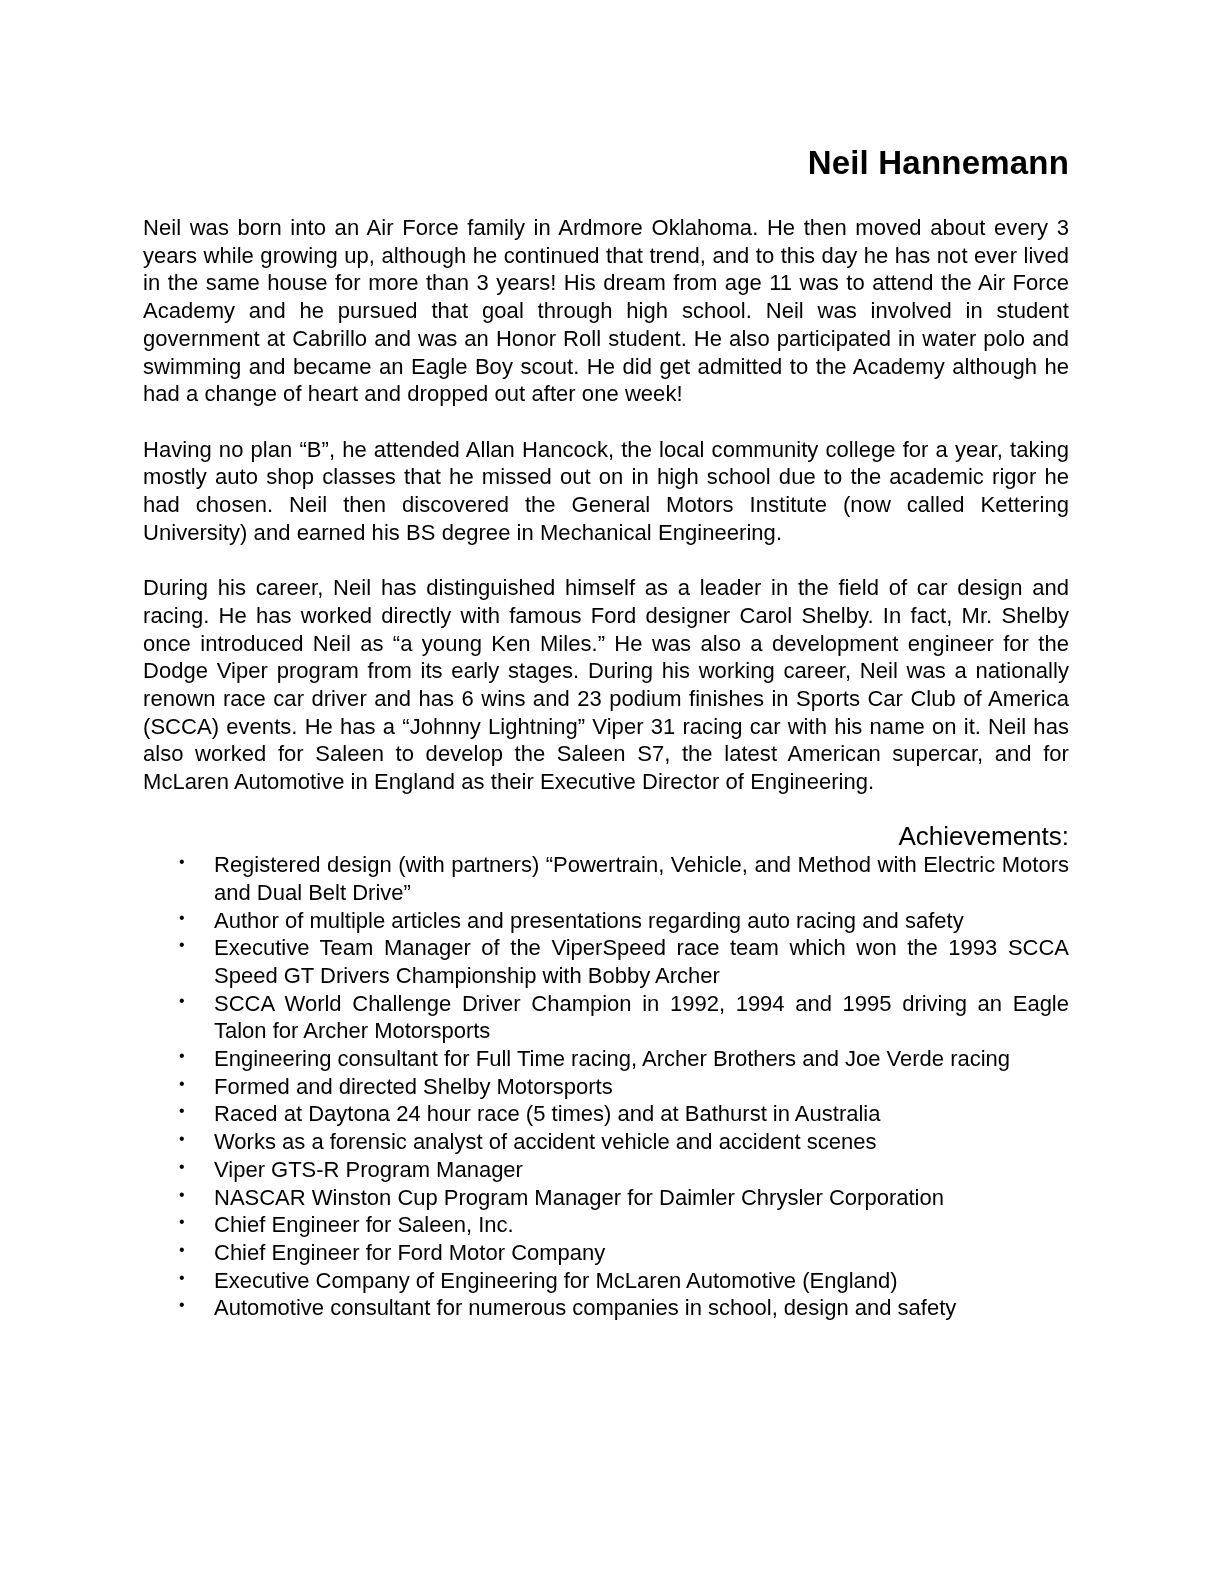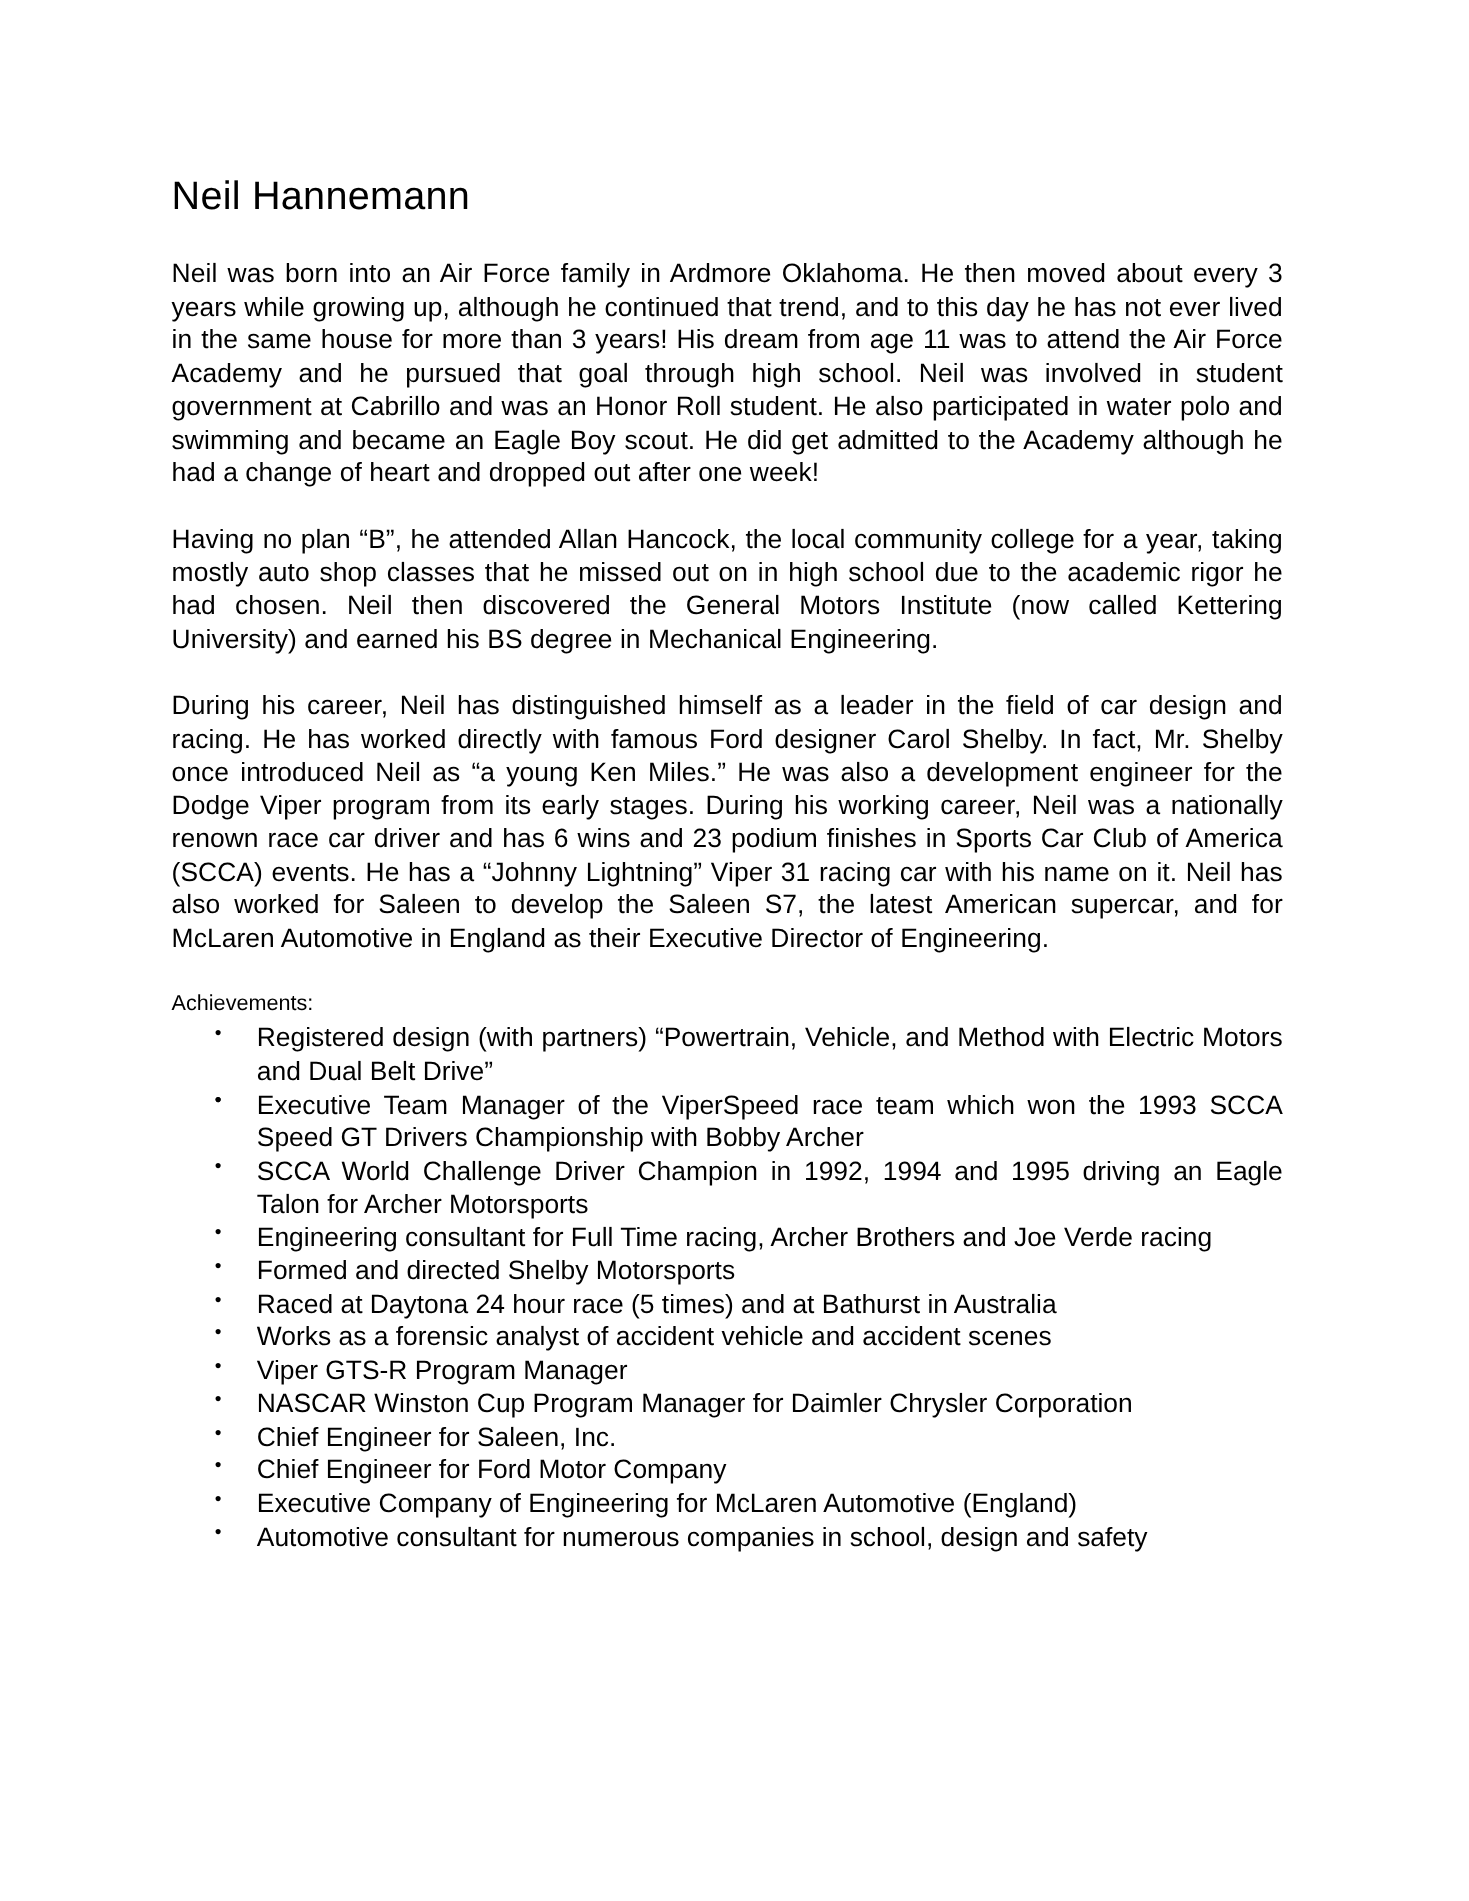--- a/index.html
+++ b/index.html
@@ -15,38 +15,39 @@
       font-family: "Liberation Sans", sans-serif;
       color: #000000;
     }
     .page {
       position: absolute;
       left: 143px;
       top: 140px;
       width: 926px;
     }
     .title {
-      text-align: left;
-      font-weight: normal;
+      text-align: right;
+      font-weight: bold;
       font-size: 33px;
       line-height: 46px;
       margin: 0 0 28px 0;
       letter-spacing: 0.2px;
     }
     .para {
       font-size: 22px;
       line-height: 27.7px;
       text-align: justify;
       margin: 0 0 27.7px 0;
       letter-spacing: 0.05px;
     }
     .section-label {
-      font-size: 18px;
+      font-size: 26px;
       line-height: 27.7px;
       margin: 0;
+      text-align: right;
     }
     ul.achievements {
       list-style: none;
       margin: 0;
       padding: 0;
     }
     ul.achievements li {
       position: relative;
       padding-left: 71px;
       font-size: 22px;
@@ -68,21 +69,21 @@
   <h1 class="title">Neil Hannemann</h1>
 
   <p class="para">Neil was born into an Air Force family in Ardmore Oklahoma.  He then moved about every 3 years while growing up, although he continued that trend, and to this day he has not ever lived in the same house for more than 3 years!  His dream from age 11 was to attend the Air Force Academy and he pursued that goal through high school.  Neil was involved in student government at Cabrillo and was an Honor Roll student. He also participated in water polo and swimming and became an Eagle Boy scout.  He did get admitted to the Academy although he had a change of heart and dropped out after one week!</p>
   <p class="para">Having no plan “B”, he attended Allan Hancock, the local community college for a year, taking mostly auto shop classes that he missed out on in high school due to the academic rigor he had chosen.  Neil then discovered the General Motors Institute (now called Kettering University) and earned his BS degree in Mechanical Engineering.</p>
   <p class="para">During his career, Neil has distinguished himself as a leader in the field of car design and racing. He has worked directly with famous Ford designer Carol Shelby. In fact, Mr. Shelby once introduced Neil as “a young Ken Miles.” He was also a development engineer for the Dodge Viper program from its early stages. During his working career, Neil was a nationally renown race car driver and has 6 wins and 23 podium finishes in Sports Car Club of America (SCCA) events. He has a “Johnny Lightning” Viper 31 racing car with his name on it. Neil has also worked for Saleen to develop the Saleen S7, the latest American supercar, and for McLaren Automotive in England as their Executive Director of Engineering.</p>
 
   <p class="section-label">Achievements:</p>
 
   <ul class="achievements">
     <li><span class="bullet">•</span><span>Registered design (with partners) “Powertrain, Vehicle, and Method with Electric Motors and Dual Belt Drive”</span></li>
-    <li><span class="bullet">•</span></li>
+    <li><span class="bullet">•</span><span>Author of multiple articles and presentations regarding auto racing and safety</span></li>
     <li><span class="bullet">•</span><span>Executive Team Manager of the ViperSpeed race team which won the 1993 SCCA Speed GT Drivers Championship with Bobby Archer</span></li>
     <li><span class="bullet">•</span><span>SCCA World Challenge Driver Champion in 1992, 1994 and 1995 driving an Eagle Talon for Archer Motorsports</span></li>
     <li><span class="bullet">•</span><span>Engineering consultant for Full Time racing, Archer Brothers and Joe Verde racing</span></li>
     <li><span class="bullet">•</span><span>Formed and directed Shelby Motorsports</span></li>
     <li><span class="bullet">•</span><span>Raced at Daytona 24 hour race (5 times) and at Bathurst in Australia</span></li>
     <li><span class="bullet">•</span><span>Works as a forensic analyst of accident vehicle and accident scenes</span></li>
     <li><span class="bullet">•</span><span>Viper GTS-R Program Manager</span></li>
     <li><span class="bullet">•</span><span>NASCAR Winston Cup Program Manager for Daimler Chrysler Corporation</span></li>
     <li><span class="bullet">•</span><span>Chief Engineer for Saleen, Inc.</span></li>
     <li><span class="bullet">•</span><span>Chief Engineer for Ford Motor Company</span></li>

